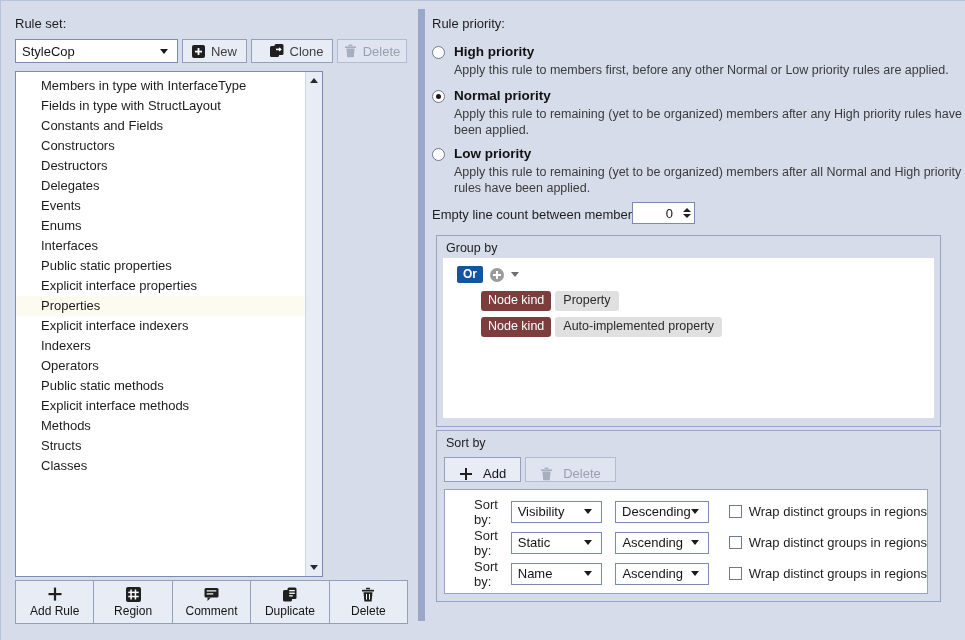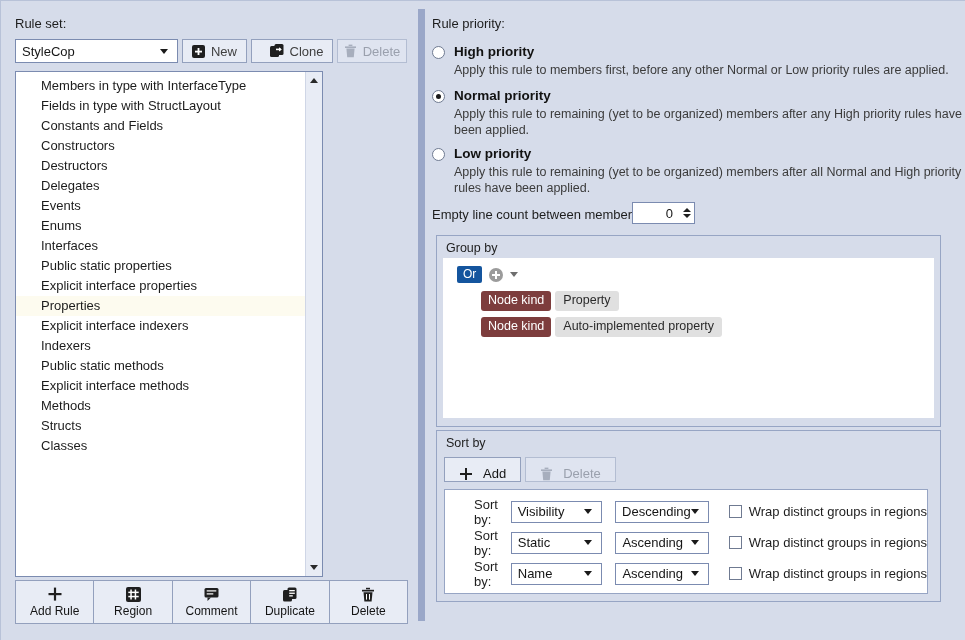--- a/index.html
+++ b/index.html
@@ -289,20 +289,21 @@
   }
   .gb-groupby .white-area { left: 6px; top: 22px; width: 491px; height: 160px; border: none; }
   .gb-sortby  .white-area { left: 7px; top: 58px; width: 484px; height: 105px; }
 
   .or-row {
     position: absolute;
     left: 14px; top: 8px;
     display: flex;
     align-items: center;
     gap: 7px;
+    font-weight: bold;
   }
   .or-badge {
     background: #14559e;
     color: #ffffff;
     font-size: 12px;
     padding: 2px 6px 3px 6px;
     border-radius: 2px;
     line-height: 12px;
   }
   .plus-circle {
@@ -474,20 +475,21 @@
           <div class="li">Destructors</div>
           <div class="li">Delegates</div>
           <div class="li">Events</div>
           <div class="li">Enums</div>
           <div class="li">Interfaces</div>
           <div class="li">Public static properties</div>
           <div class="li">Explicit interface properties</div>
           <div class="li sel">Properties</div>
           <div class="li">Explicit interface indexers</div>
           <div class="li">Indexers</div>
+          <div class="li">Operators</div>
           <div class="li">Public static methods</div>
           <div class="li">Explicit interface methods</div>
           <div class="li">Methods</div>
           <div class="li">Structs</div>
           <div class="li">Classes</div>
         </div>
       <div class="scrollbar">
         <div class="sb-btn sb-up">
           <span class="tri-up"></span>
         </div>

